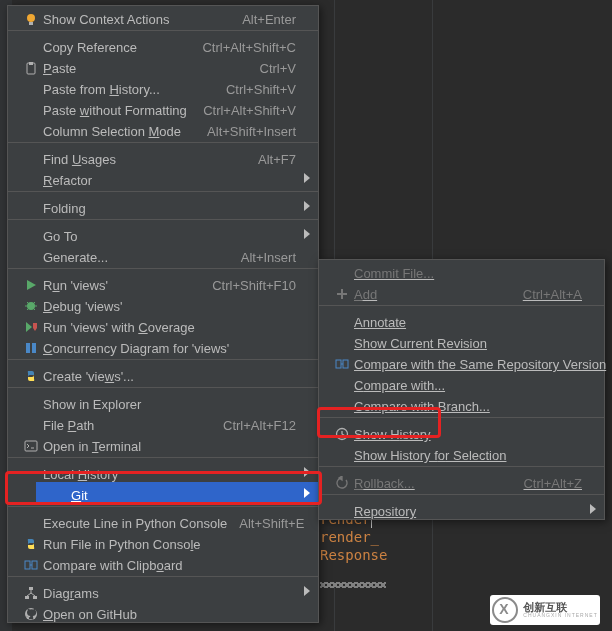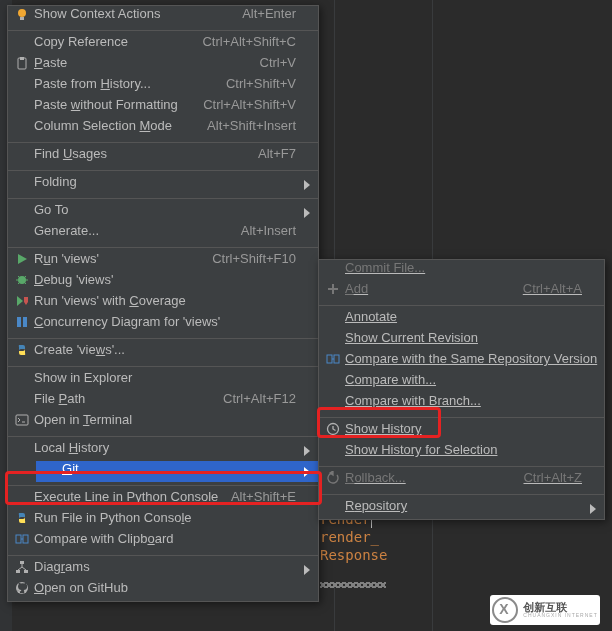--- a/index.html
+++ b/index.html
@@ -41,23 +41,23 @@
     width: 310px;
   }
   .menu.secondary {
     top: 259px;
     left: 318px;
     width: 285px;
     text-decoration: underline;
   }
   .item {
     display: flex;
-    align-items: flex-start;
+    align-items: flex-end;
     height: 21px;
-    padding: 0 22px 0 6px;
+    padding: 0 22px 0 15px;
     position: relative;
     white-space: nowrap;
   }
   .item .icon {
     width: 16px;
     height: 16px;
     flex: 0 0 16px;
     display: flex;
     align-items: center;
     justify-content: center;
@@ -224,20 +224,29 @@
       <span class="icon"></span>
       <span class="label">Column Selection <span class="mn">M</span>ode</span>
       <span class="shortcut">Alt+Shift+Insert</span>
     </div>
     <div class="sep"></div>
     <div class="item">
       <span class="icon"></span>
       <span class="label">Find <span class="mn">U</span>sages</span>
       <span class="shortcut">Alt+F7</span>
     </div>
+    <div class="item">
+      <span class="icon"></span>
+      <span class="label"><span class="mn">R</span>efactor</span>
+      <span class="arrow">
+        <svg width="6" height="10">
+          <polygon points="0,0 6,5 0,10" fill="currentColor"></polygon>
+        </svg>
+      </span>
+    </div>
     <div class="sep"></div>
     <div class="item">
       <span class="icon"></span>
       <span class="label">Folding</span>
       <span class="arrow">
         <svg width="6" height="10">
           <polygon points="0,0 6,5 0,10" fill="currentColor"></polygon>
         </svg>
       </span>
     </div>

